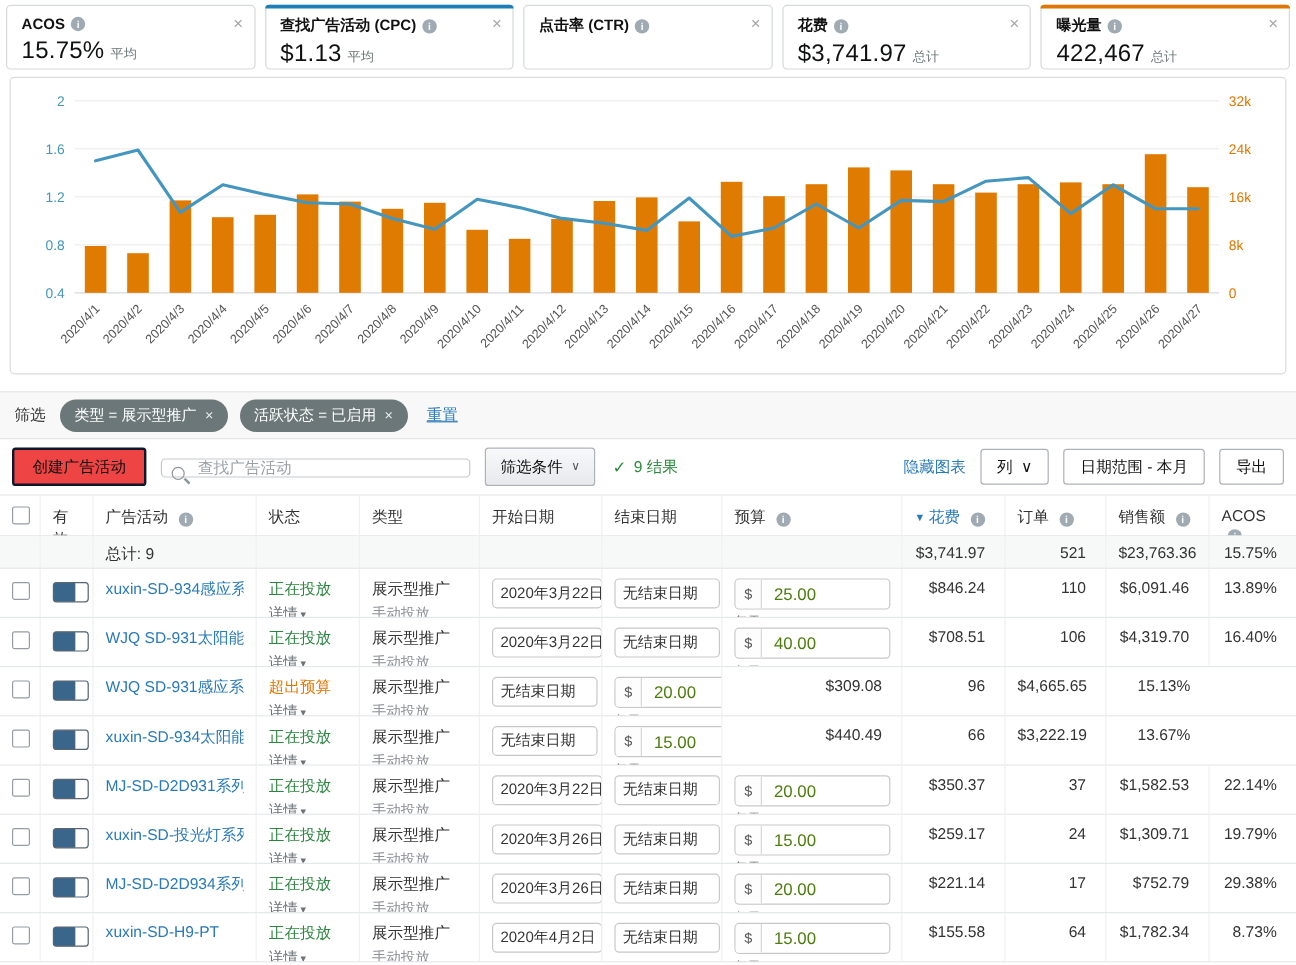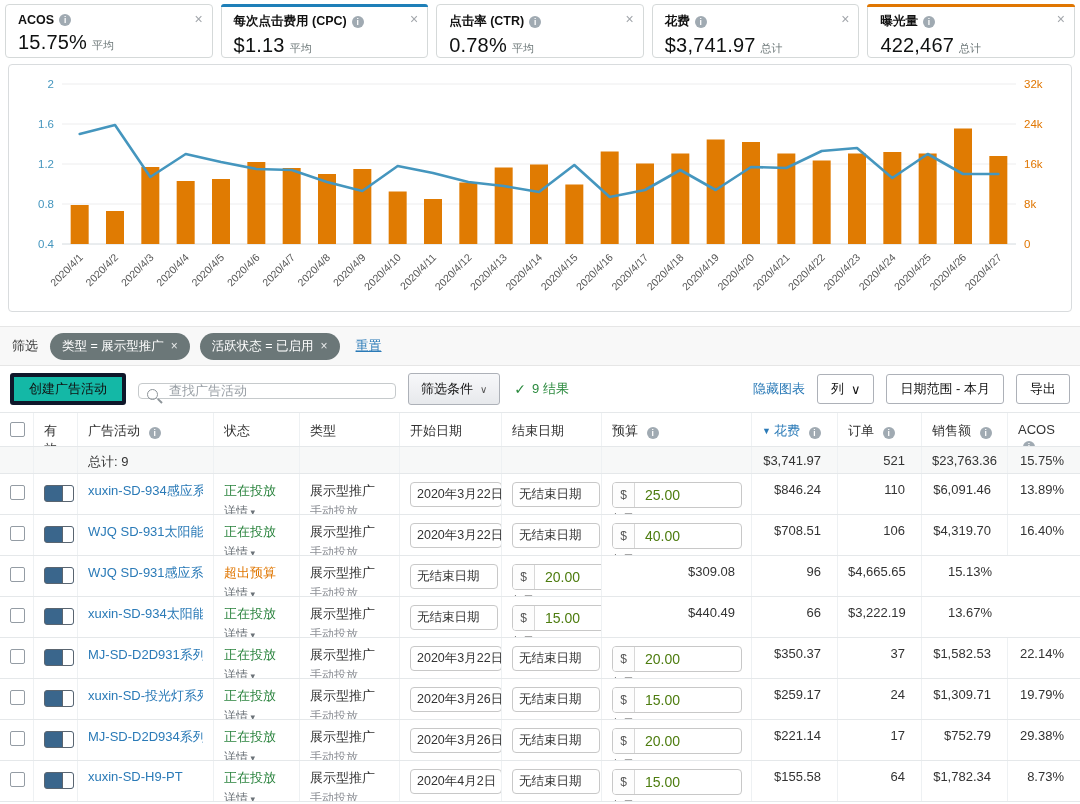--- a/index.html
+++ b/index.html
@@ -28,21 +28,21 @@
   .filter-bar { margin-top:14px; height:40px; background:#f8f8f8; border-top:1px solid #e6e6e6;
     border-bottom:1px solid #e6e6e6; display:flex; align-items:center; padding:0 12px; }
   .filter-bar .flabel { font-size:13px; color:#333; margin-right:12px; }
   .pill { background:#6b7778; color:#fff; border-radius:15px; padding:5px 12px; font-size:12.5px;
     margin-right:10px; display:inline-flex; align-items:center; cursor:pointer; white-space:nowrap;}
   .pill .x { margin-left:7px; font-size:12px; opacity:.85; }
   .reset-link { color:#2a7ab7; font-size:13px; text-decoration:underline; margin-left:6px; cursor:pointer; }
 
   
   .toolbar { display:flex; align-items:center; padding:7px 10px 7px 10px; height:46px; gap:12px; }
-  .btn-gold { background:#14b8a6; border:4px solid #0f172a; border-radius:3px; height:32px;
+  .btn-gold { background:#ef4444; border:2px solid #0f172a; border-radius:3px; height:32px;
     padding:0 15px; font-size:13px; color:#111; cursor:pointer; font-family:inherit;}
   .search-box { position:relative; width:258px; height:16px; }
   .search-box input { width:100%; height:100%; border:1px solid #c6cacc; border-radius:4px;
     padding:0 8px 0 30px; font-size:13px; font-family:inherit; color:#333; }
   .search-box input::placeholder { color:#9aa0a6; }
   .lens { position:absolute; left:9px; top:8px; width:11px; height:11px; border:1.7px solid #8d9499; border-radius:50%; }
   .lens::after { content:""; position:absolute; left:9px; top:10px; width:6px; height:1.7px;
     background:#8d9499; transform:rotate(45deg); }
   .btn-grey { background:linear-gradient(#f7f8fa,#e7e9ec); border:1px solid #adb1b8; border-radius:3px;
     height:32px; padding:0 12px; font-size:13px; color:#111; cursor:pointer; display:inline-flex;
@@ -104,33 +104,32 @@
       <div class="card-label-row">
         <span class="lbl">ACOS</span>
         <span class="info-icon">i</span>
       </div>
       <span class="card-close">×</span>
       <div class="card-value-row"><span class="card-value">15.75%</span><span class="card-suffix">平均</span></div>
     </div>
     <div class="card">
       <span class="accent-bar" style="background: rgb(30, 127, 184);"></span>
       <div class="card-label-row">
-        <span class="lbl">每次点击费用 (CPC)</span>
+        <span class="lbl">查找广告活动 (CPC)</span>
         <span class="info-icon">i</span>
       </div>
       <span class="card-close">×</span>
       <div class="card-value-row"><span class="card-value">$1.13</span><span class="card-suffix">平均</span></div>
     </div>
     <div class="card">
       <div class="card-label-row">
         <span class="lbl">点击率 (CTR)</span>
         <span class="info-icon">i</span>
       </div>
       <span class="card-close">×</span>
-      <div class="card-value-row"><span class="card-value">0.78%</span><span class="card-suffix">平均</span></div>
     </div>
     <div class="card">
       <div class="card-label-row">
         <span class="lbl">花费</span>
         <span class="info-icon">i</span>
       </div>
       <span class="card-close">×</span>
       <div class="card-value-row"><span class="card-value">$3,741.97</span><span class="card-suffix">总计</span></div>
     </div>
     <div class="card">

